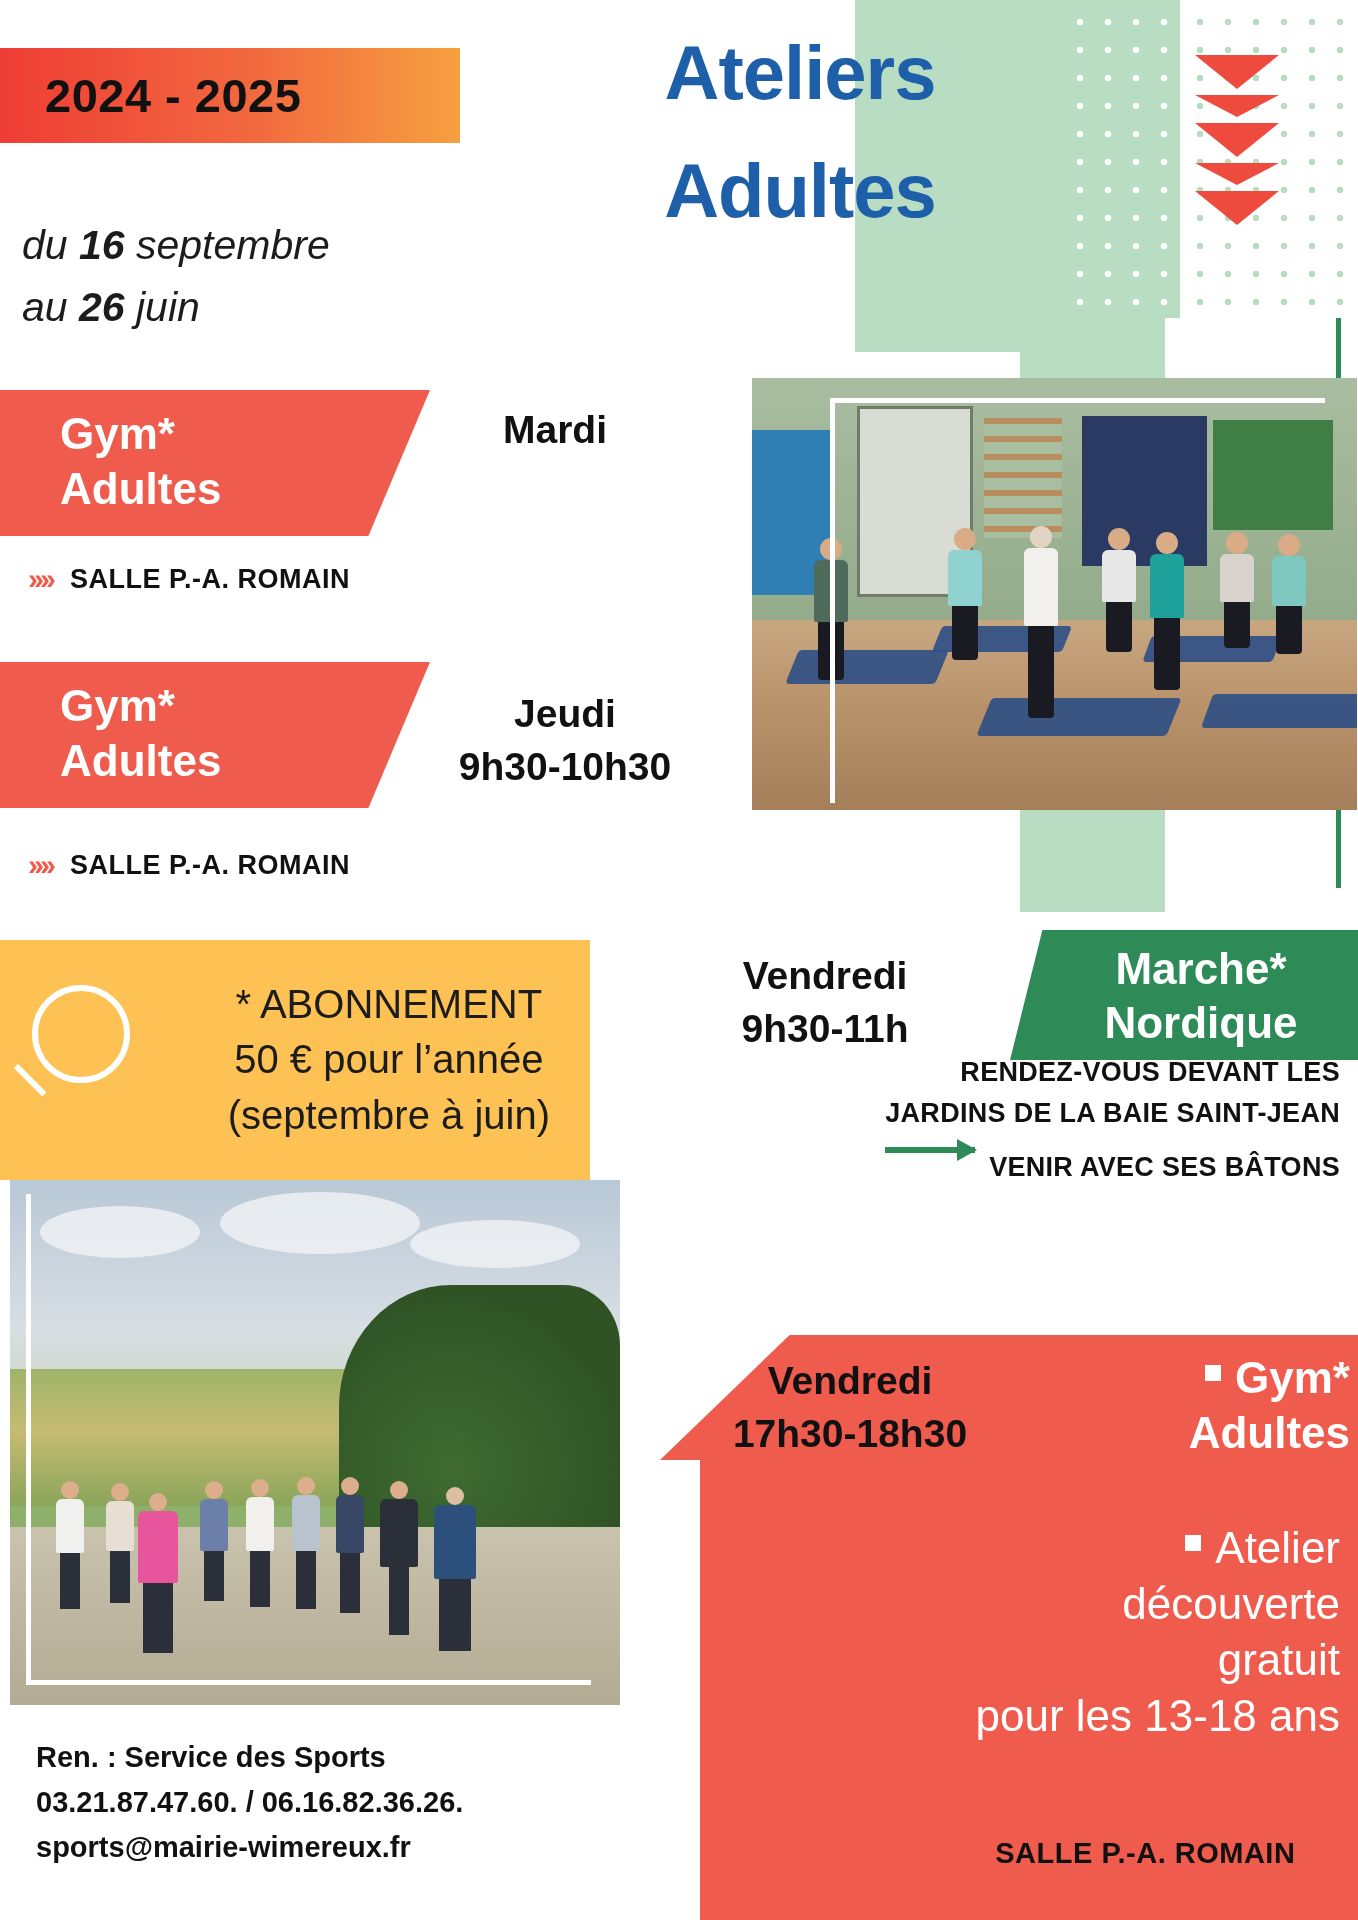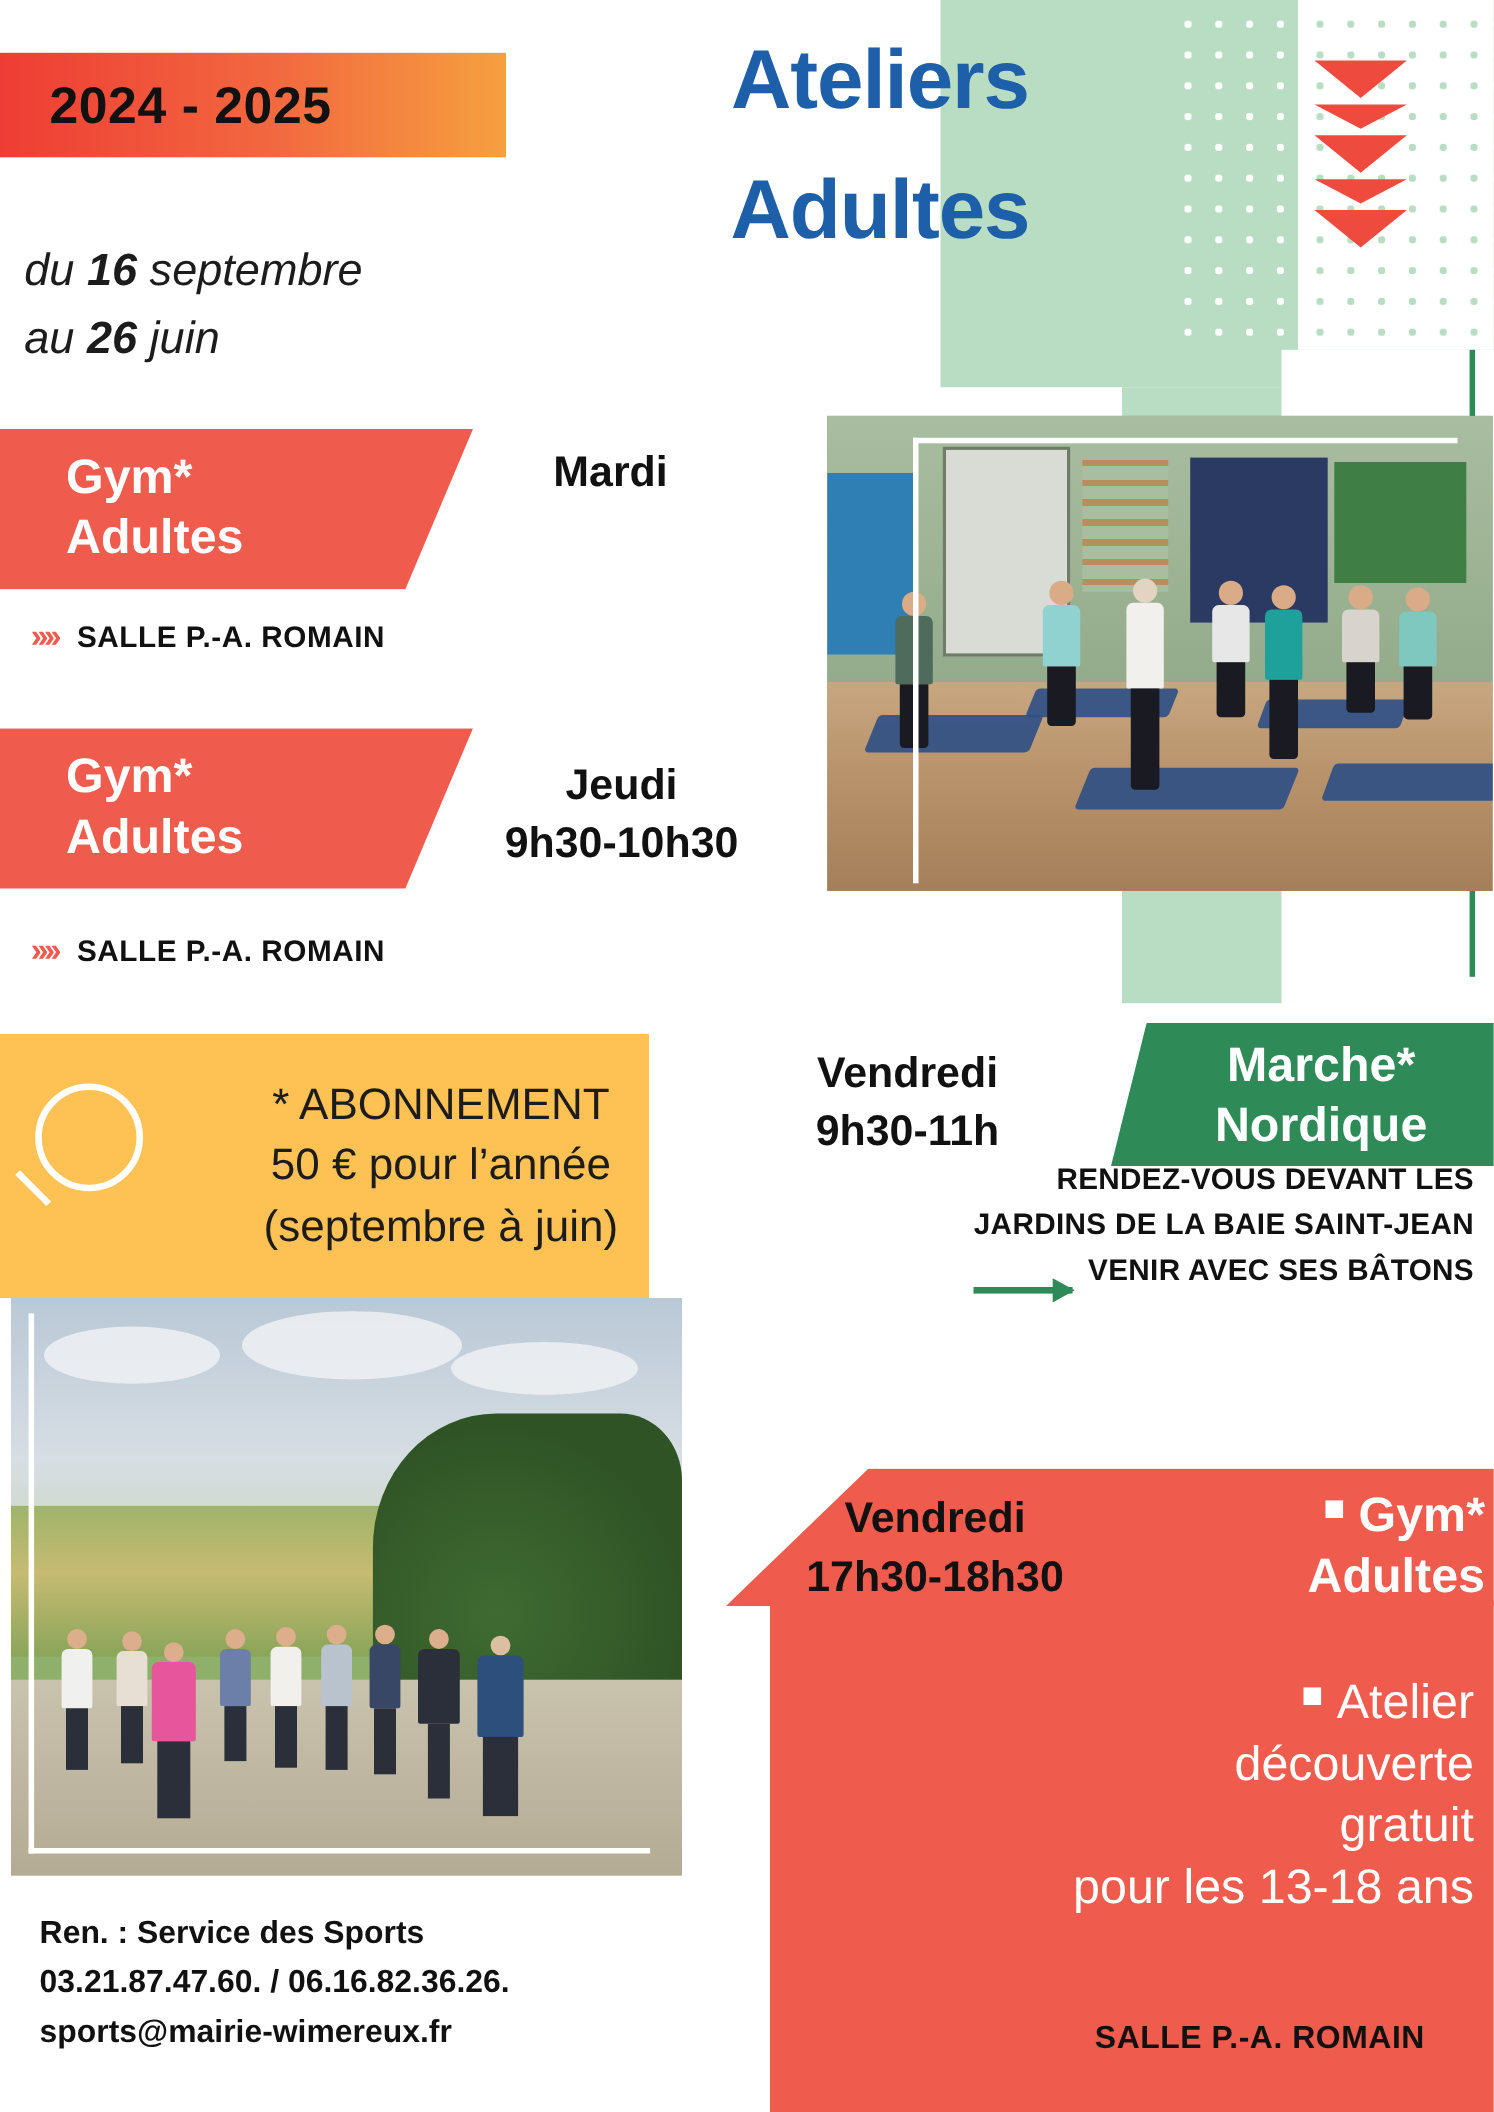--- a/index.html
+++ b/index.html
@@ -221,21 +221,21 @@
   .abonnement {
     position: absolute;
     left: -10px; top: 940px;
     width: 600px; height: 240px;
     background: #fdc253;
     display: flex;
     align-items: center;
     justify-content: flex-end;
   }
   .abonnement .lines {
-    padding-right: 28px;
+    padding-right: 40px;
     text-align: center;
     font-size: 40px;
     color: #1c1c1c;
     line-height: 1.38;
   }
   .magnifier {
     position: absolute;
     left: 10px; top: 985px;
     width: 130px; height: 130px;
   }
@@ -282,22 +282,22 @@
     left: 700px; top: 1052px;
     width: 640px;
     text-align: right;
     font-size: 27px;
     font-weight: bold;
     color: #111111;
     line-height: 1.5;
     letter-spacing: 0.3px;
   }
   .arrow-row {
-    display: flex; align-items: flex-end; justify-content: flex-end; gap: 14px;
-    margin-top: 2px;
+    display: flex; align-items: flex-start; justify-content: flex-end; gap: 14px;
+    margin-top: 14px;
   }
   .arrow-green {
     display: inline-block;
     width: 90px; height: 6px;
     background: #2e8b57;
     position: relative;
   }
   .arrow-green:after {
     content: "";
     position: absolute; right: -2px; top: -8px;

